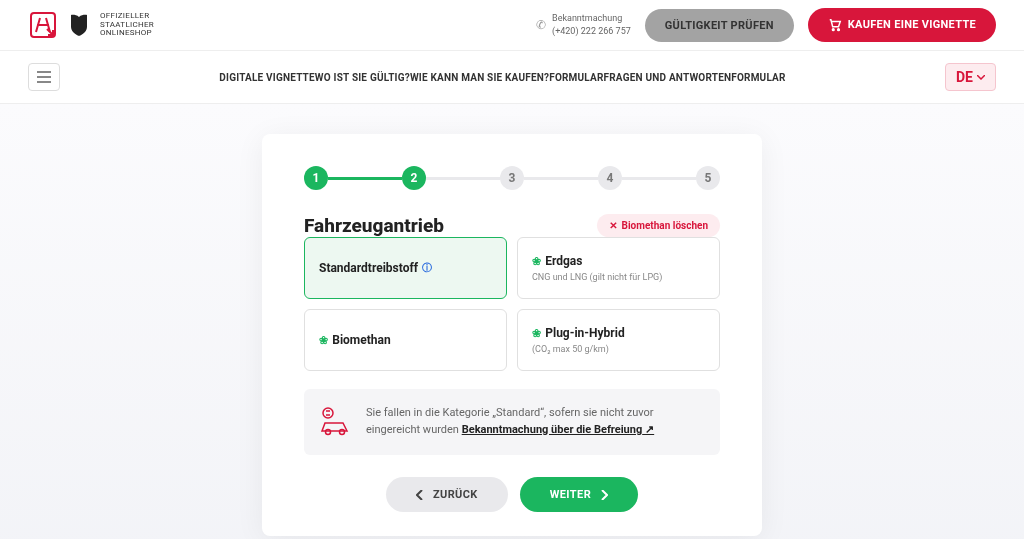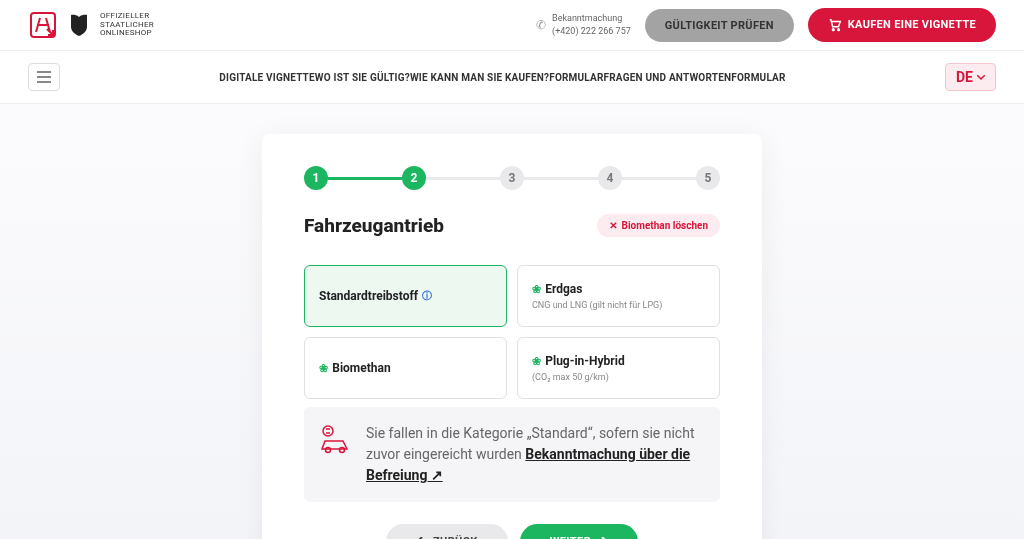--- a/index.html
+++ b/index.html
@@ -21,34 +21,34 @@
 .lang{background:#fdecef;border:1px solid #f5c5ce;border-radius:4px;padding:5px 10px;font-size:14px;font-weight:700;color:#d8163b;cursor:pointer;display:flex;align-items:center;gap:4px}
 .page-bg{background:linear-gradient(to bottom,#fbfbfd,#f2f3f7);min-height:460px;padding:30px 0 50px}
 .card{background:#fff;max-width:500px;margin:0 auto;border-radius:8px;box-shadow:0 4px 30px rgba(0,0,0,.06);padding:32px 42px 24px}
 .steps{display:flex;align-items:center;justify-content:space-between;margin-bottom:24px}
 .step{width:24px;height:24px;border-radius:50%;display:flex;align-items:center;justify-content:center;font-weight:700;font-size:12px}
 .step.done{background:#1bb65f;color:#fff}
 .step.todo{background:#e9e9ec;color:#777}
 .step-line{height:3px;flex:1}
 .step-line.done{background:#1bb65f}
 .step-line.todo{background:#e9e9ec}
-.heading-row{display:flex;justify-content:space-between;align-items:center;margin-bottom:28px}
+.heading-row{display:flex;justify-content:space-between;align-items:center;}
 .heading{font-size:19px;font-weight:800;color:#222}
 .clear-btn{background:#fdecef;border:none;border-radius:16px;padding:6px 12px;font-size:10px;font-weight:700;color:#d8163b;cursor:pointer;display:flex;align-items:center;gap:4px}
-.options{display:grid;grid-template-columns:1fr 1fr;gap:10px;margin-bottom:8px}
+.options{display:grid;grid-template-columns:1fr 1fr;gap:10px;margin-bottom:18px}
 .opt{border:1px solid #e0e0e0;border-radius:6px;padding:16px 14px;cursor:pointer;min-height:62px;display:flex;flex-direction:column;justify-content:center}
 .opt.selected{border:1.5px solid #1bb65f;background:#edf8f1}
 .opt-title{font-size:12px;font-weight:700;color:#222;display:flex;align-items:center;gap:4px}
 .opt-sub{font-size:9px;color:#888;margin-top:4px}
 .leaf{color:#1bb65f;font-size:11px}
 .info{color:#2b6cde;font-size:10px}
 .elec-box{background:#f5f5f7;border-radius:6px;padding:16px 14px;display:flex;gap:14px;align-items:flex-start}
 .elec-text{flex:1}
 .elec-title{font-size:12px;font-weight:800;color:#222;margin-bottom:4px}
-.elec-desc{font-size:14px;color:#666;line-height:1.5}
+.elec-desc{font-size:11px;color:#666;line-height:1.5}
 .elec-desc b{font-weight:700;color:#222;text-decoration:underline}
 .nav-btns{display:flex;justify-content:center;gap:12px;margin-top:22px}
 .nav-btn{border:none;border-radius:22px;padding:11px 30px;font-weight:700;font-size:11px;cursor:pointer;display:flex;align-items:center;gap:10px;letter-spacing:.4px}
 .nav-btn.back{background:#e9e9ec;color:#444}
 .nav-btn.next{background:#1bb65f;color:#fff}
 .phone-icon{color:#999;font-size:12px}
 </style>
 </head>
 <body>
 

